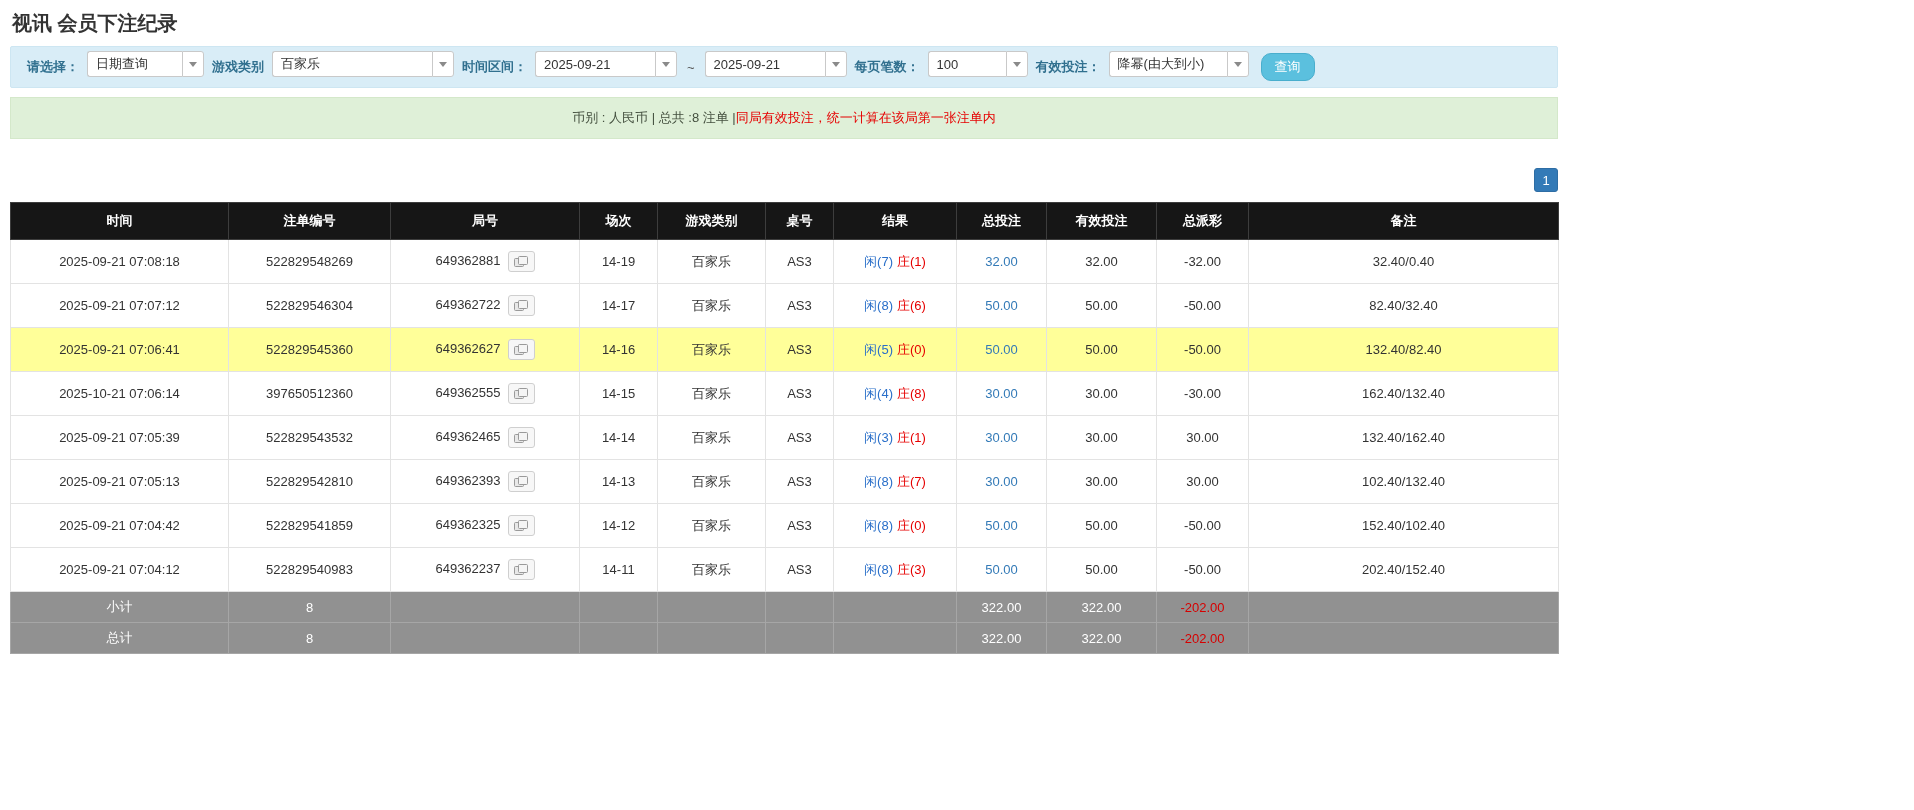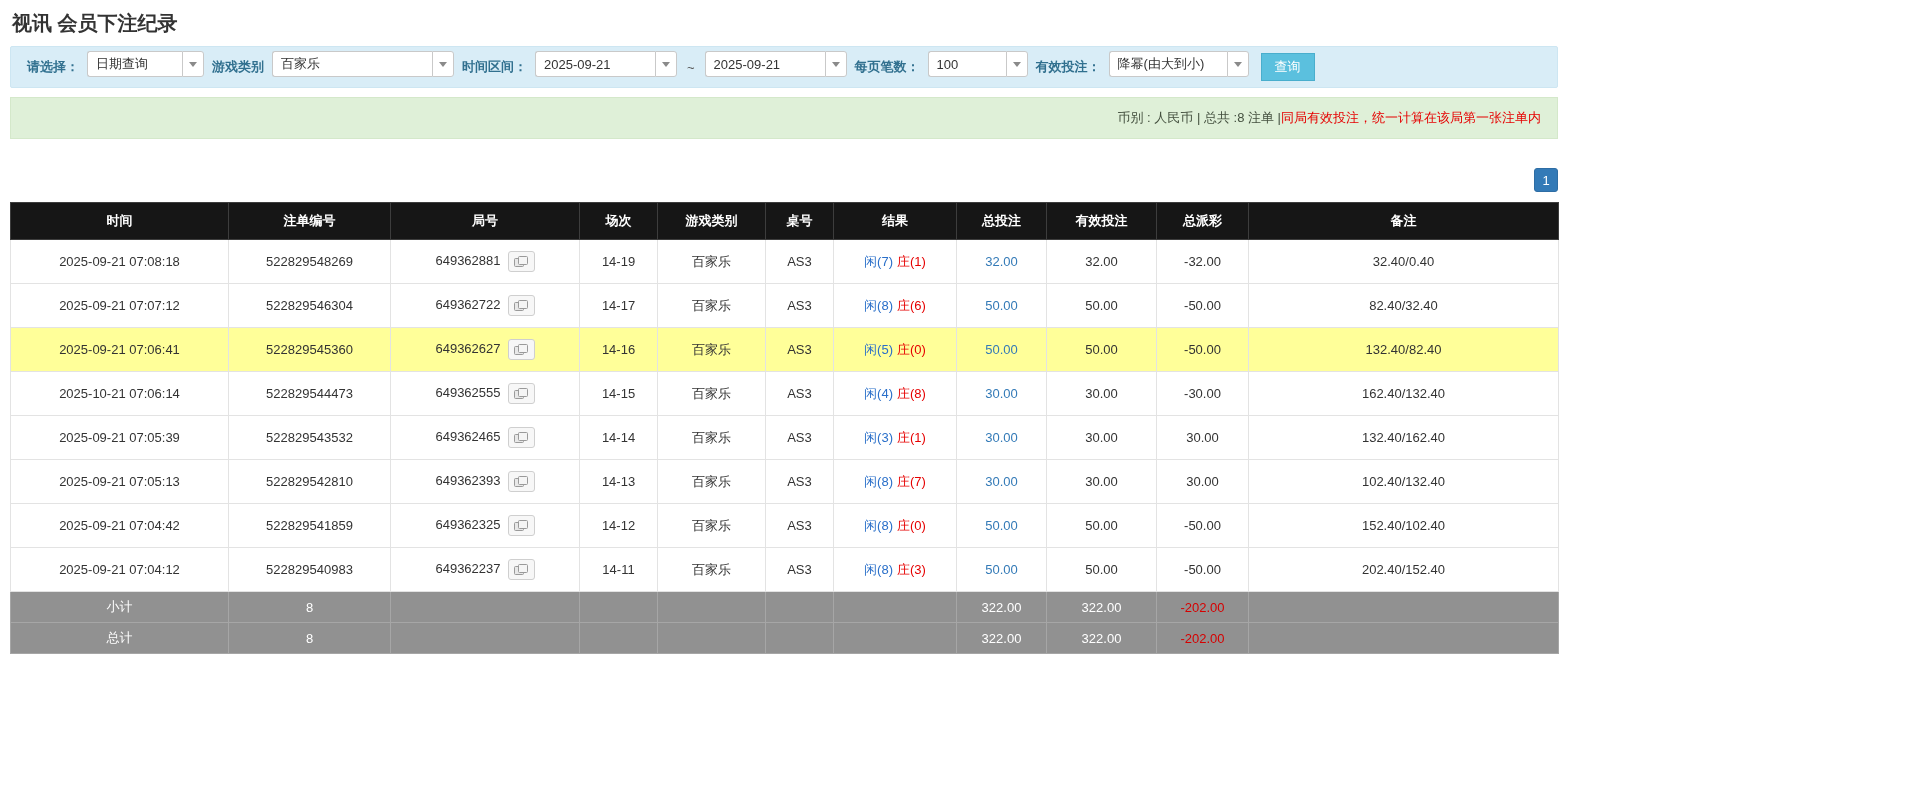--- a/index.html
+++ b/index.html
@@ -62,39 +62,39 @@
   }
   .w-select { width: 95px; }
   .w-game { width: 160px; }
   .w-date { width: 120px; }
   .w-size { width: 78px; }
   .w-sort { width: 118px; }
   .tilde { font-size: 13px; color: #555; padding: 0 2px; }
   .btn-query {
     background: #5bc0de;
     border: 1px solid #49aecd;
-    border-radius: 0;
+    border-radius: 10px;
     color: #fff;
     font-size: 13px;
     height: 28px;
     padding: 0 13px;
     margin-left: 4px;
     cursor: pointer;
     font-family: inherit;
   }
 
   
   .summary-bar {
     background: #dff0d8;
     border: 1px solid #d4e8ca;
     margin-top: 9px;
     height: 42px;
     display: flex;
     align-items: center;
-    justify-content: flex-end;
+    justify-content: center;
     padding: 0 16px;
     font-size: 13px;
   }
   .summary-left { color: #44503f; }
   .summary-right { color: #e60000; }
 
   
   .pagination-row {
     display: flex;
     justify-content: flex-end;
@@ -312,21 +312,21 @@
         <td>百家乐</td>
         <td>AS3</td>
         <td><span class="res-p">闲(5)</span><span class="res-b">庄(0)</span></td>
         <td><span class="link-blue">50.00</span></td>
         <td>50.00</td>
         <td class="neg">-50.00</td>
         <td>132.40/82.40</td>
       </tr>
       <tr>
         <td>2025-10-21 07:06:14</td>
-        <td>522829544473</td>
+        <td>397650512360</td>
         <td><span>649362555</span><button class="round-btn">
               <svg width="14" height="12" viewBox="0 0 14 12">
                 <rect x="0.5" y="2.5" width="9" height="8" rx="1" fill="#e8e8e8" stroke="#9a9a9a"></rect>
                 <rect x="4.5" y="0.5" width="9" height="8" rx="1" fill="#f5f5f5" stroke="#9a9a9a"></rect>
               </svg>
             </button></td>
         <td>14-15</td>
         <td>百家乐</td>
         <td>AS3</td>
         <td><span class="res-p">闲(4)</span><span class="res-b">庄(8)</span></td>

